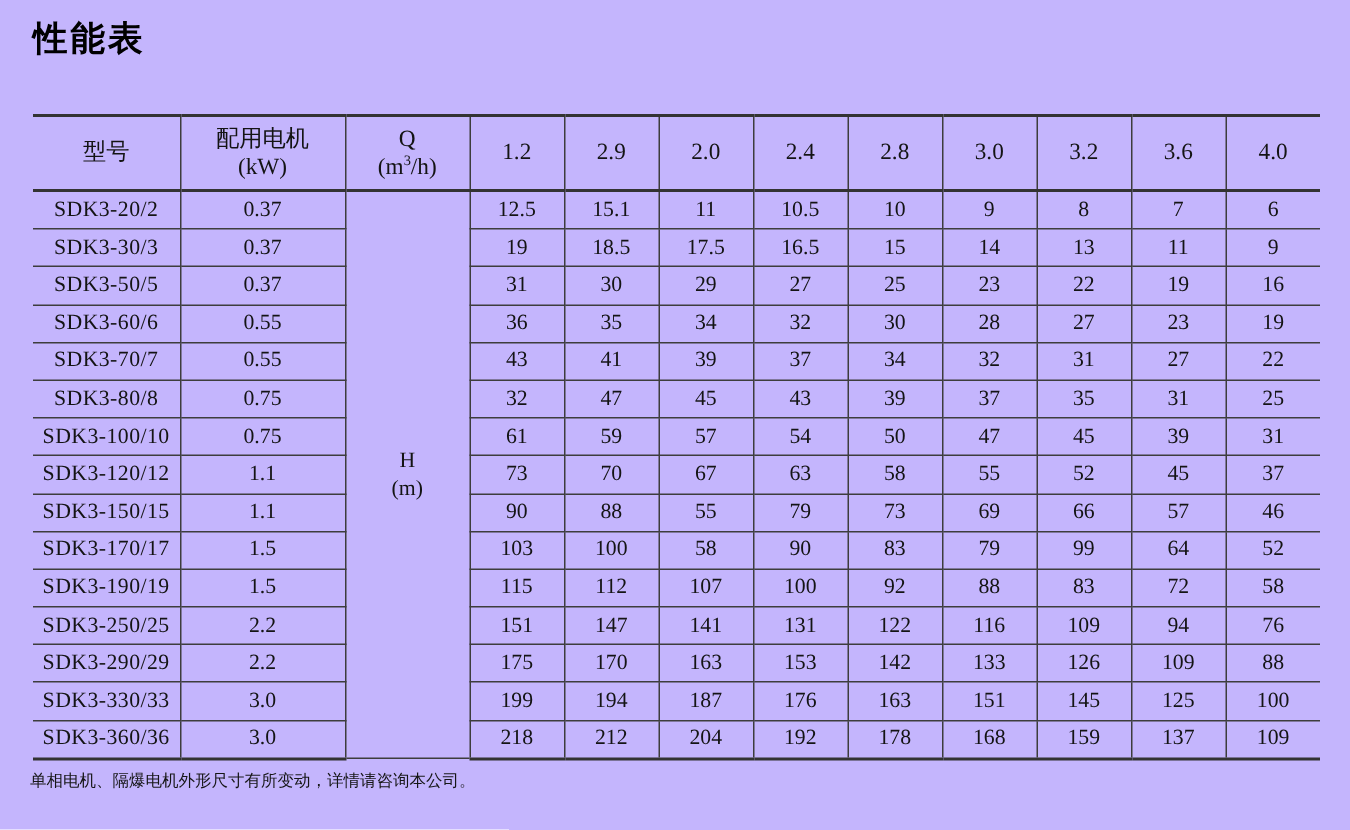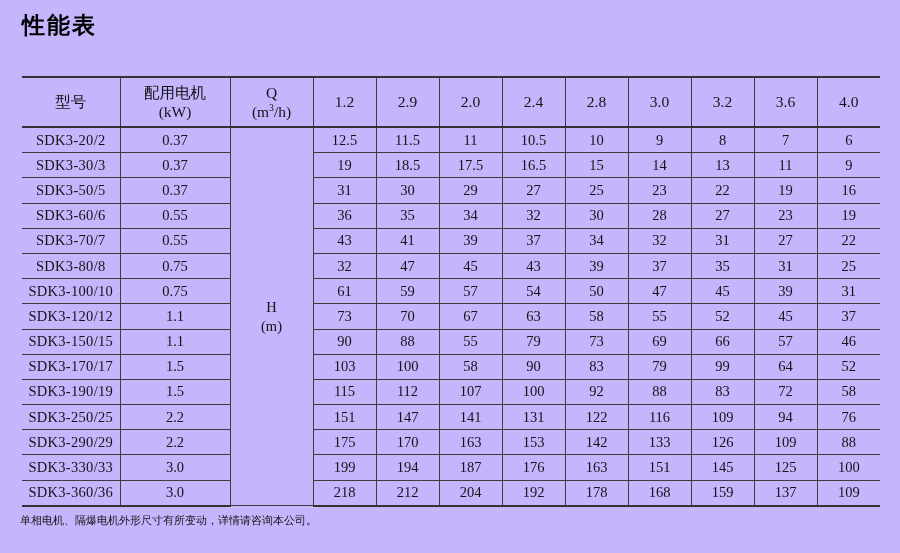--- a/index.html
+++ b/index.html
@@ -120,21 +120,21 @@
     <tbody>
 
     <tr>
           <td class="model-cell">SDK3-20/2</td>
           <td>0.37</td>
           <td class="h-cell" rowspan="15">
             <div>H</div>
             <div>(m)</div>
           </td>
           <td>12.5</td>
-          <td>11.5</td>
+          <td>15.1</td>
           <td>11</td>
           <td>10.5</td>
           <td>10</td>
           <td>9</td>
           <td>8</td>
           <td>7</td>
           <td>6</td>
         </tr>
         <tr>
           <td class="model-cell">SDK3-30/3</td>

